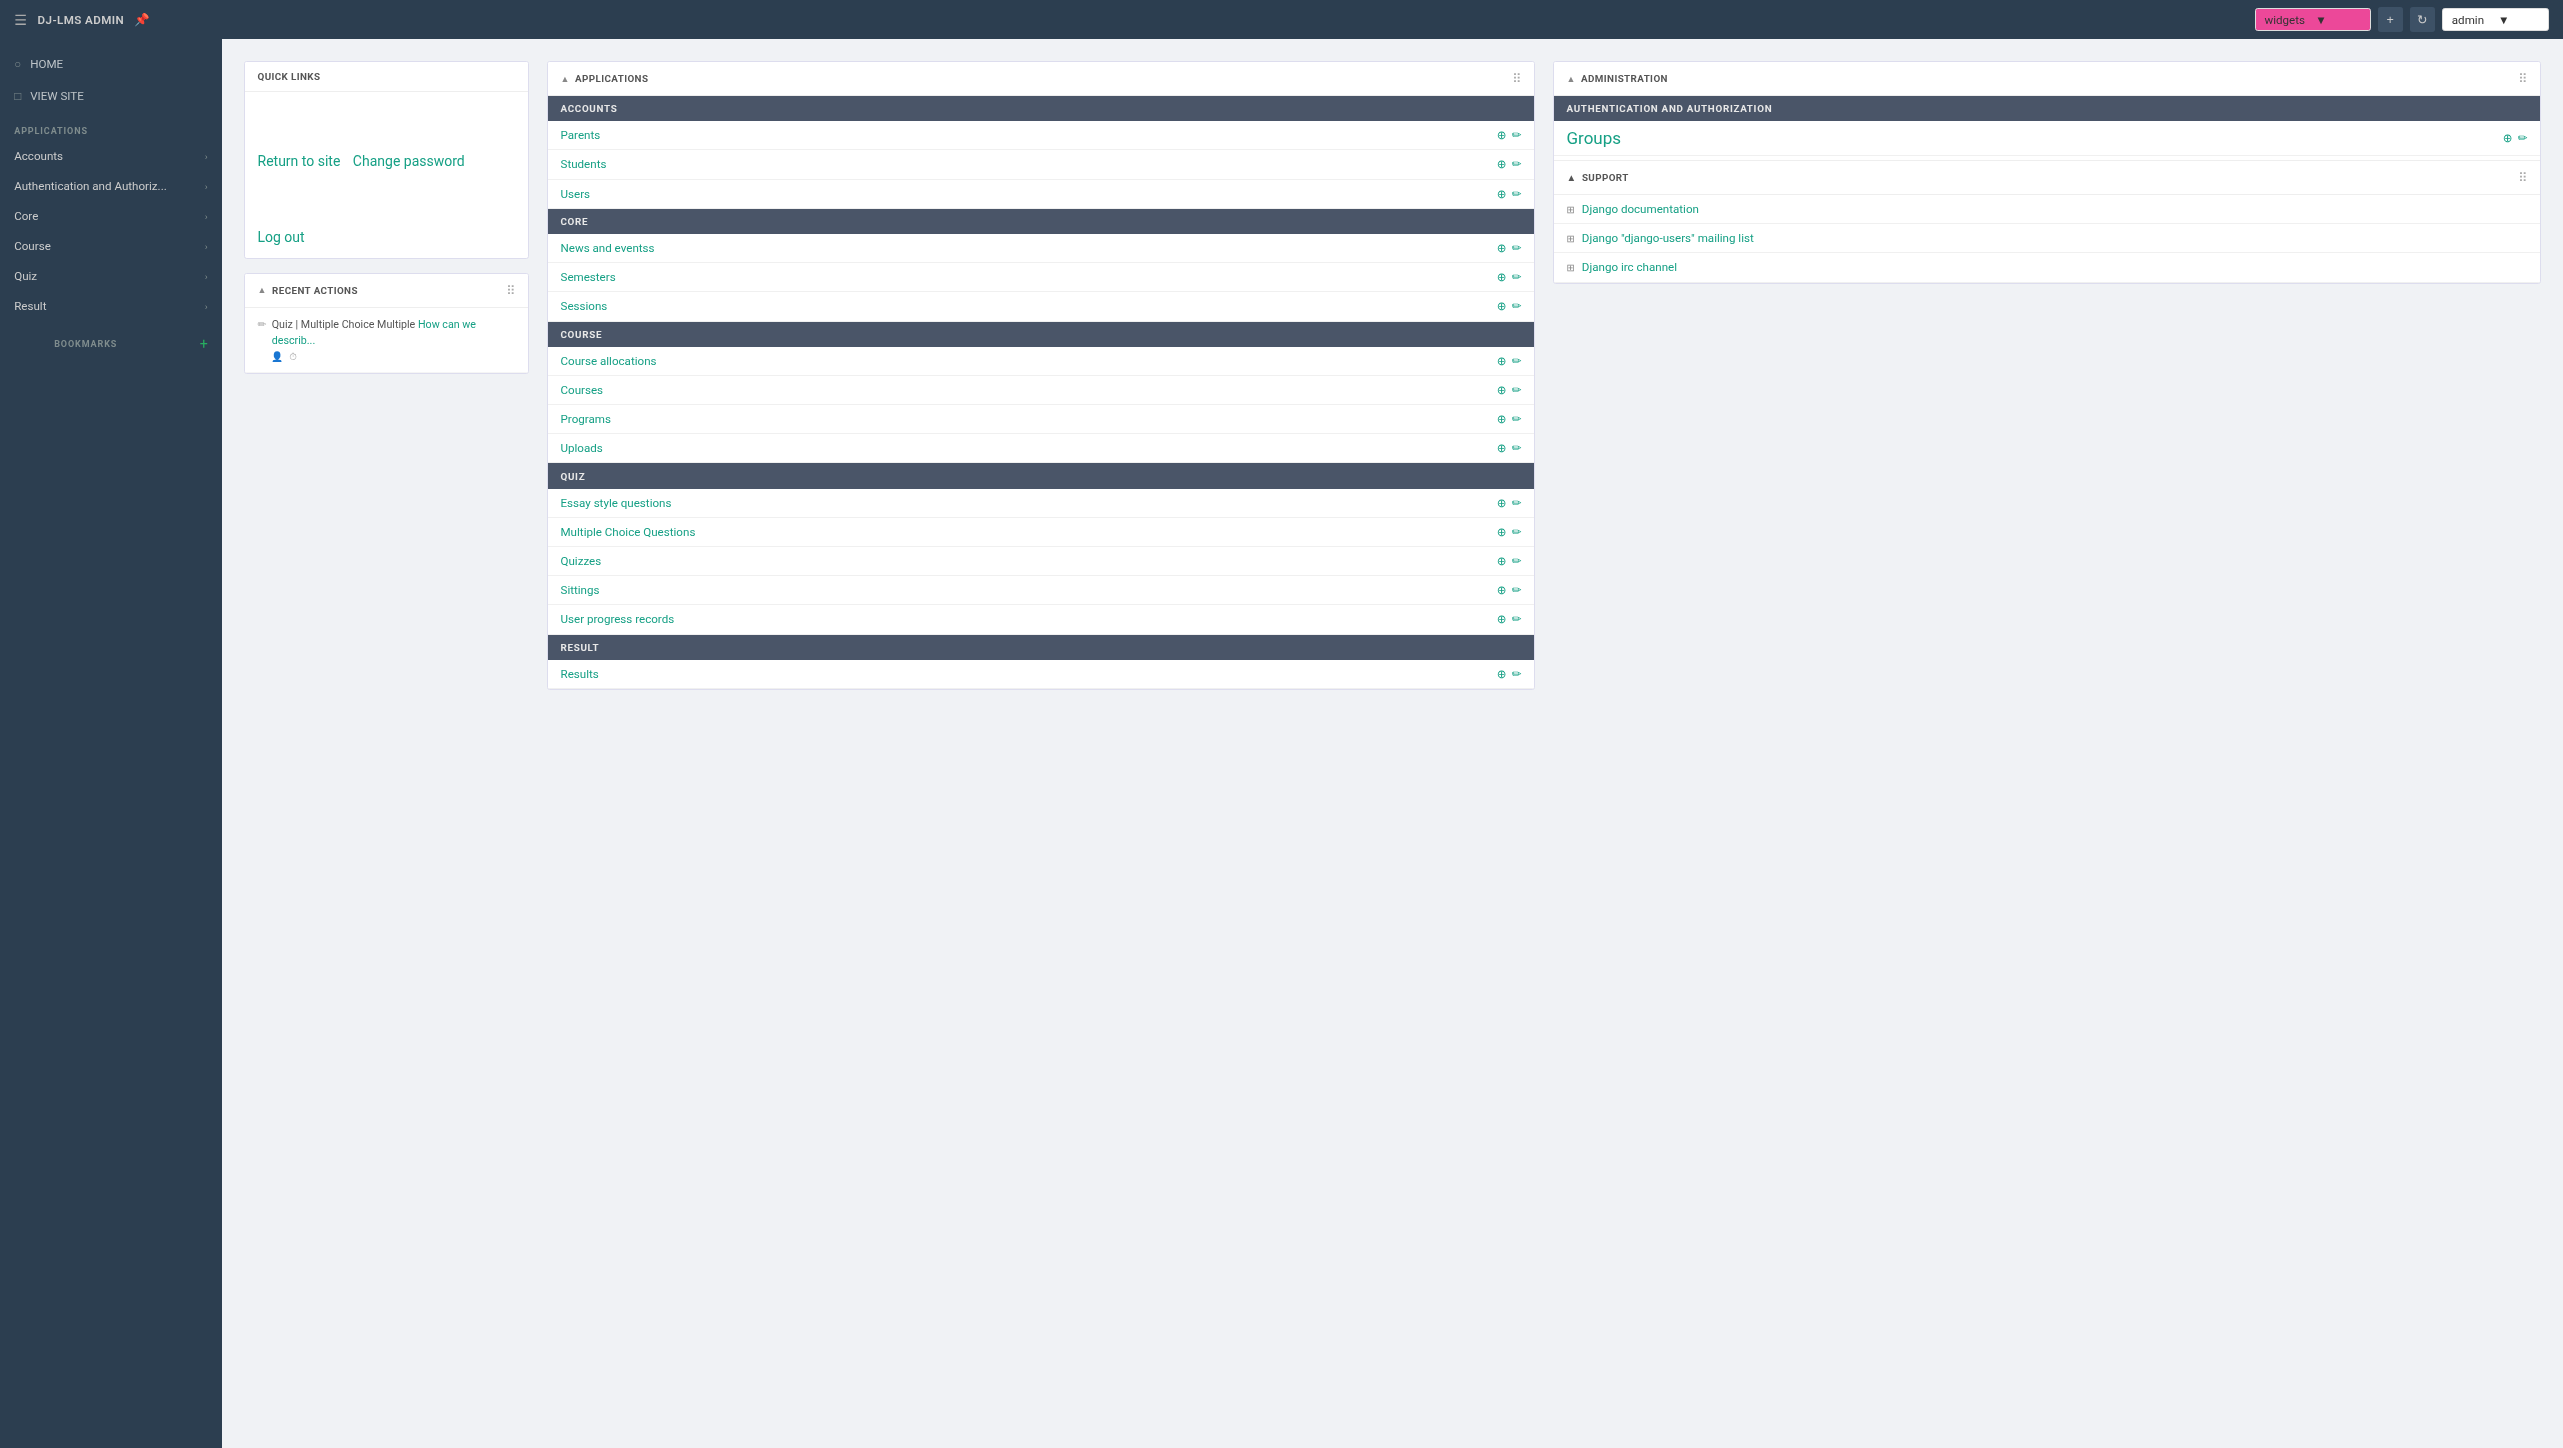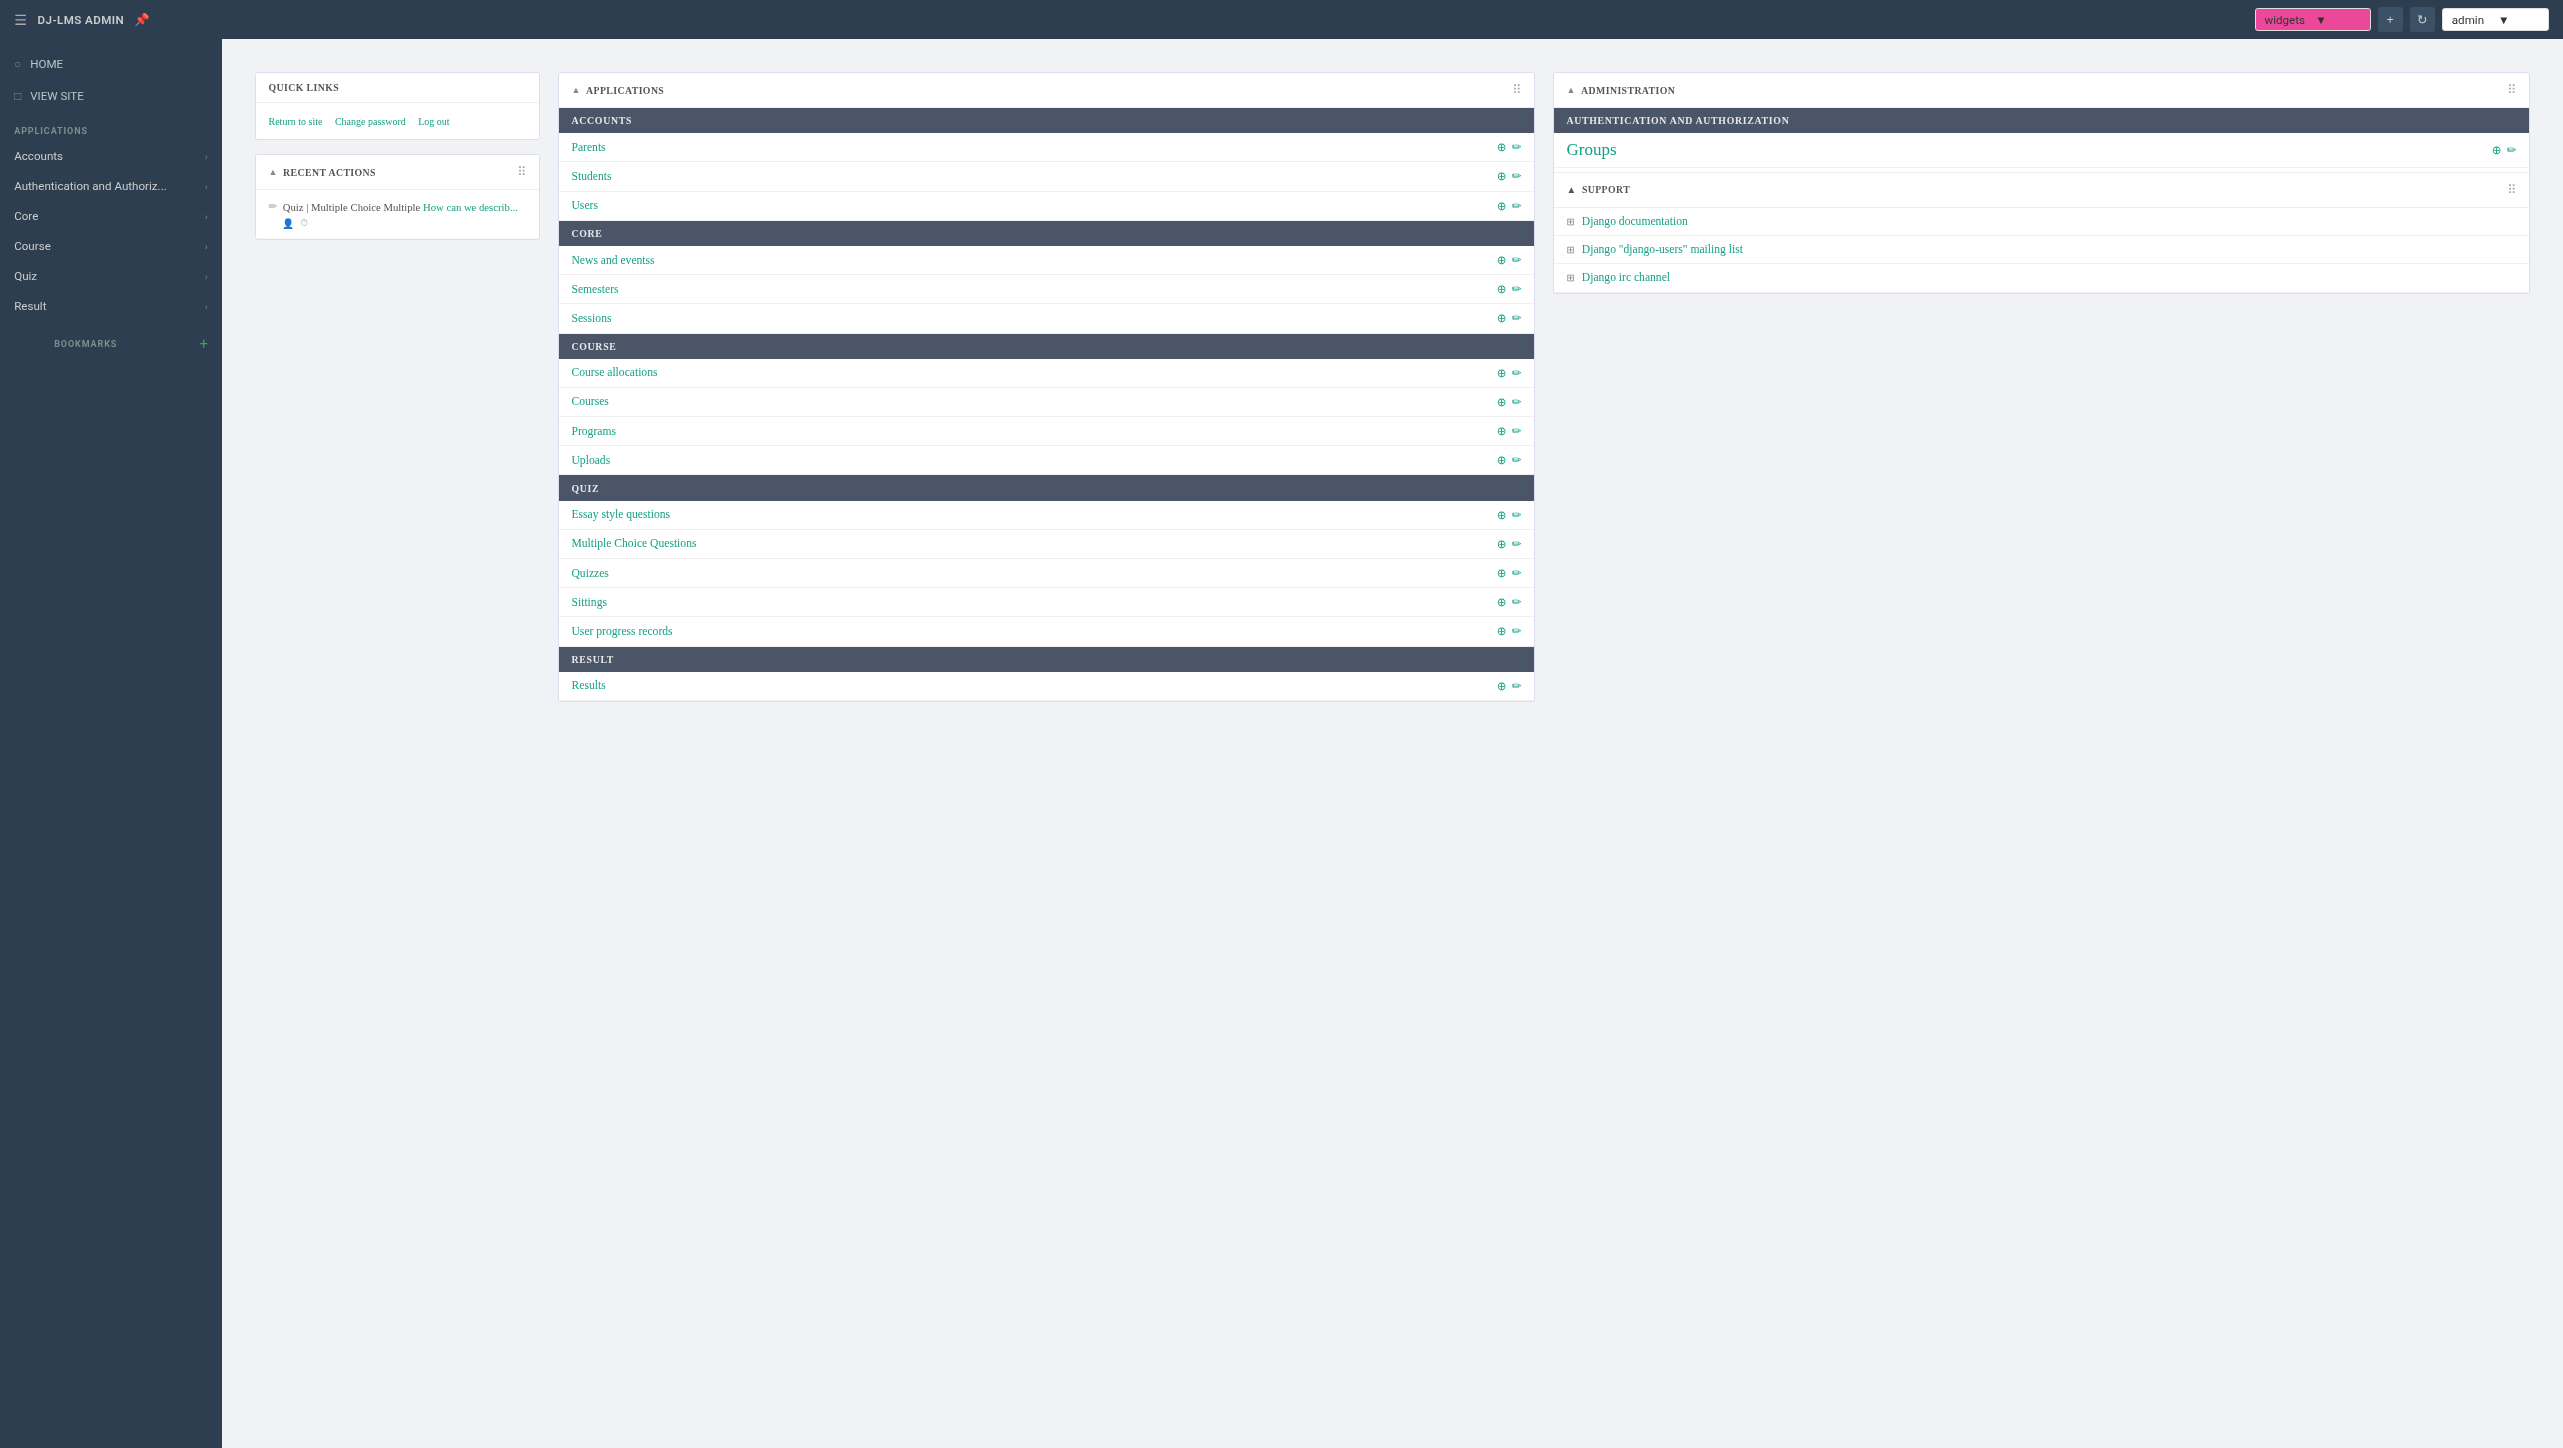--- a/index.html
+++ b/index.html
@@ -100,23 +100,22 @@
       padding: 14.2px 14.2px 5.3px;
       justify-content: space-between;
     }
     .bookmarks-label { color: #7f8c8d; font-size: 9px; font-weight: 700; letter-spacing: 0.9px; text-transform: uppercase; padding-left: 40px; }
     .add-bookmark-btn { color: #27ae60; font-size: 14.2px; cursor: pointer; }
 
     
     .main-content {
       margin-left: 222px;
       margin-top: 39px;
-      padding: 33px;
+      padding: 22px;
       min-height: calc(100vh - 39px);
-      font-family: Liberation Serif, serif;
     }
 
     
     .panels-grid {
       display: grid;
       grid-template-columns: 285px 1fr 1fr;
       gap: 18px;
       align-items: start;
     }
 
@@ -137,21 +136,21 @@
       color: #555;
       font-size: 9.8px;
       font-weight: 700;
       letter-spacing: 0.4px;
       text-transform: uppercase;
     }
     .panel-header-title .collapse-icon { color: #888; font-size: 9px; cursor: pointer; }
     .grid-icon { color: #aaa; cursor: pointer; font-size: 12.5px; }
     .quick-links-content { padding: 12.5px; }
     .quick-links-links { display: flex; gap: 12.5px; flex-wrap: wrap; }
-    .quick-link { color: #16a085; font-size: 10px; cursor: pointer; text-decoration: none; }
+    .quick-link { color: #16a085; font-size: 14px; cursor: pointer; text-decoration: none; margin-top: 48px; }
 
     
     .recent-actions-item {
       padding: 9px 12.5px;
       border-bottom: 0.9px solid #f5f5f5;
       display: flex;
       align-items: flex-start;
       gap: 5.3px;
     }
     .recent-action-icon { color: #aaa; font-size: 10.7px; margin-top: 0.9px; }

